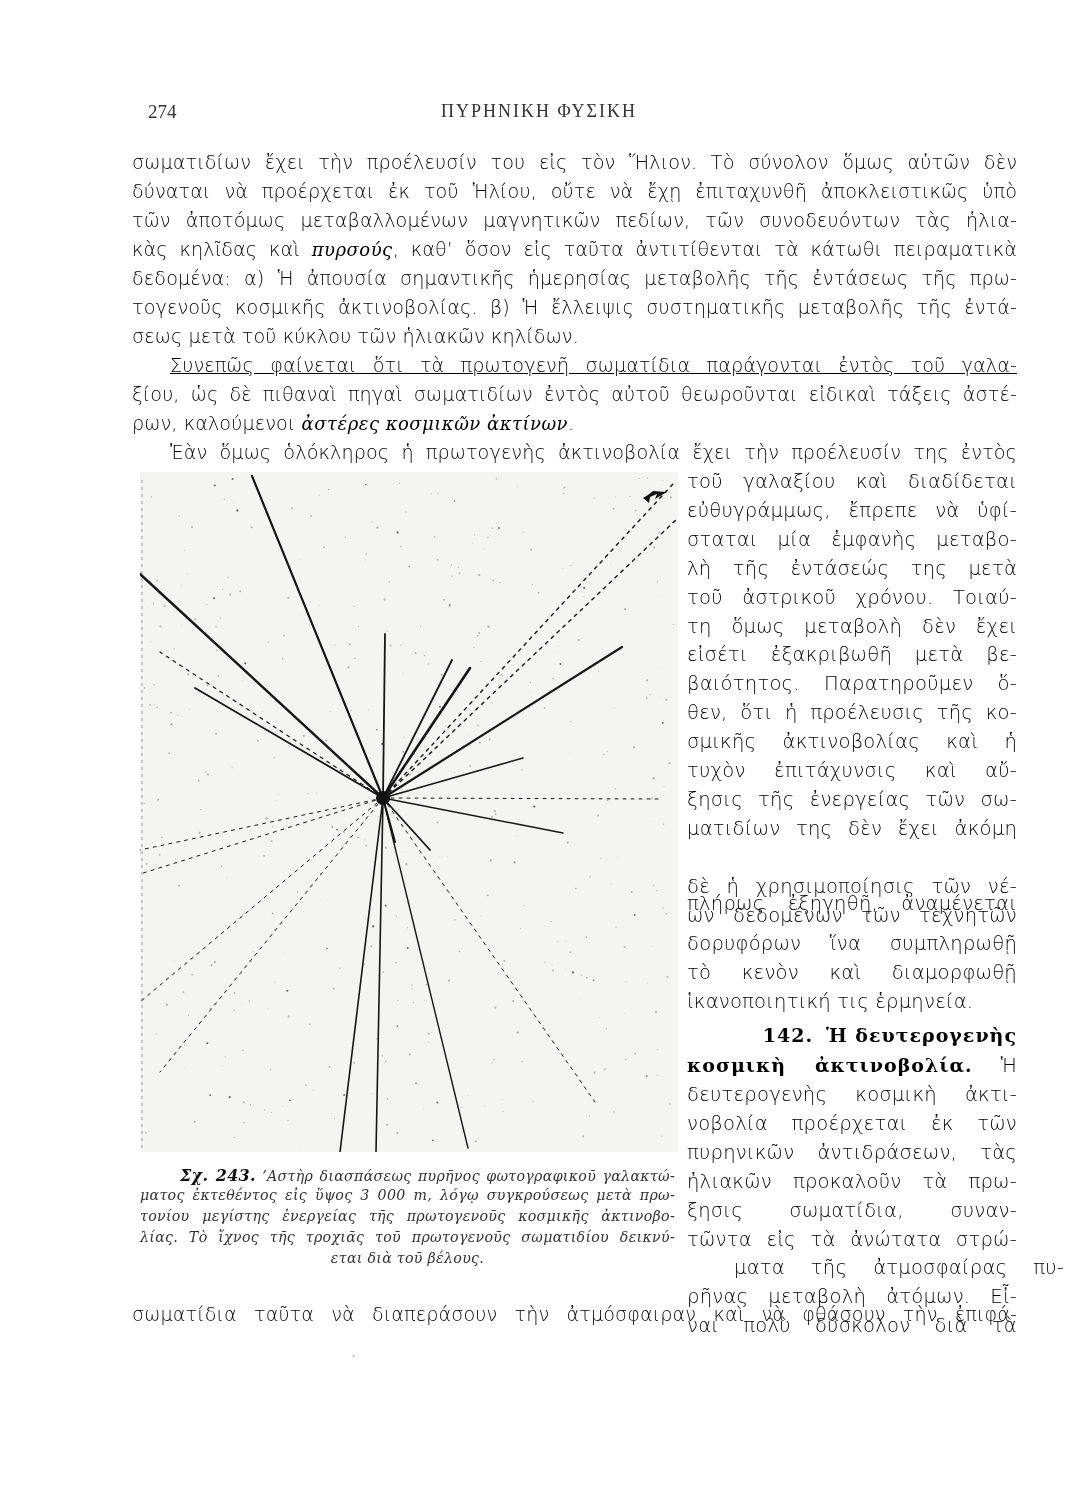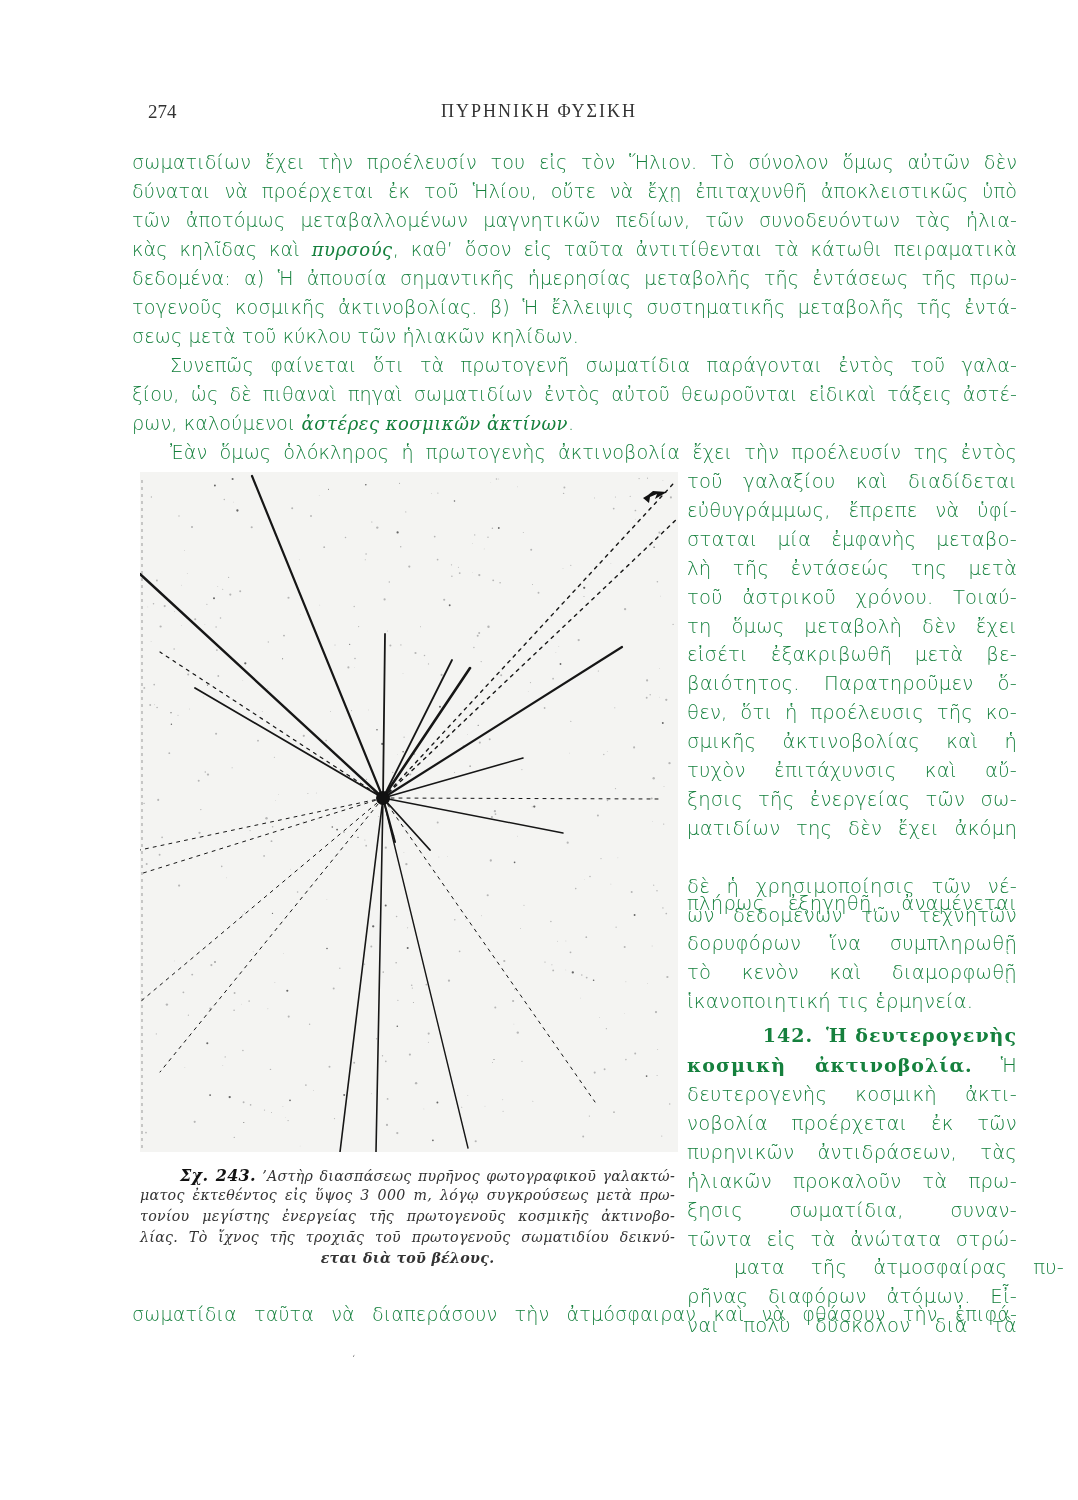--- a/index.html
+++ b/index.html
@@ -1,30 +1,30 @@
 <!DOCTYPE html>
 <html><head>
 <meta charset="utf-8">
 <style>
   html, body { margin: 0; padding: 0; background: #ffffff; }
   body { width: 1078px; height: 1500px; position: relative; overflow: hidden; color: #1a1a1a; }
   #page-number { position: absolute; left: 132px; top: 101px; font-family: "Liberation Serif", serif; font-size: 19px; color: #333; margin-left: 16px; }
   #running-head { position: absolute; left: 0; width: 1078px; top: 101px; text-align: center; font-family: "Liberation Serif", serif; font-size: 18px; letter-spacing: 2px; color: #333; }
-  .line { position: absolute; font-family: "DejaVu Sans", sans-serif; font-size: 19.2px; color: #15803d; white-space: nowrap; font-weight: 300; letter-spacing: 0.1px; }
+  .line { position: absolute; font-family: "DejaVu Sans", sans-serif; font-size: 19.2px; color: #000000; white-space: nowrap; font-weight: 300; letter-spacing: 0.1px; }
   .full { left: 132px; width: 885px; text-align: justify; text-align-last: justify; }
   .full.last { text-align-last: left; }
-  .indent { left: 170px; width: 847px; }
+  .indent { left: 170px; width: 847px; text-decoration: underline; }
   .col { left: 687px; width: 330px; text-align: justify; text-align-last: justify; font-size: 19.6px; letter-spacing: 0.2px; }
   .col.last { text-align-last: left; }
   .it { font-family: "DejaVu Serif", serif; font-style: italic; font-size: 18px; letter-spacing: 0.5px; }
   .heading { font-family: "DejaVu Serif", serif; font-weight: bold; font-size: 19px; letter-spacing: 1px; }
   #figure { position: absolute; left: 140px; top: 472px; width: 538px; height: 680px; }
   #figure svg { width: 100%; height: 100%; display: block; }
   .cap { position: absolute; left: 140px; width: 535px; font-family: "DejaVu Serif", serif; font-style: italic; font-size: 14.2px; color: #333; white-space: nowrap; text-align: justify; text-align-last: justify; letter-spacing: 0.3px; }
-  .cap.center { text-align-last: center; font-weight: bold; }
+  .cap.center { text-align-last: center; }
   .cap b { font-style: italic; font-weight: bold; font-size: 16px; color: #111; margin-left: 40px; }
   #stray-mark { position: absolute; left: 352px; top: 1353px; font-size: 10px; color: #888; font-family: "DejaVu Serif", serif; }
 </style>
 </head>
 <body>
 
 <div id="page-number">274</div>
 <div id="running-head">ΠΥΡΗΝΙΚΗ ΦΥΣΙΚΗ</div>
 
 <div class="line full" style="top:151px">σωματιδίων ἔχει τὴν προέλευσίν του εἰς τὸν Ἥλιον. Τὸ σύνολον ὅμως αὐτῶν δὲν</div>
@@ -75,21 +75,21 @@
 </div>
 
 <div id="col-p4">
     <div class="line col" style="top: 1083px;">δευτερογενὴς κοσμικὴ ἀκτι-</div>
     <div class="line col" style="top: 1111.9px;">νοβολία προέρχεται ἐκ τῶν</div>
     <div class="line col" style="top: 1140.8px;">πυρηνικῶν ἀντιδράσεων, τὰς</div>
     <div class="line col" style="top: 1169.7px;">ἡλιακῶν προκαλοῦν τὰ πρω-</div>
     <div class="line col" style="top: 1198.6px;">ξησις σωματίδια, συναν-</div>
     <div class="line col" style="top: 1227.5px;">τῶντα εἰς τὰ ἀνώτατα στρώ-</div>
     <div class="line col" style="top: 1256.4px; margin-left: 47px;">ματα τῆς ἀτμοσφαίρας πυ-</div>
-    <div class="line col" style="top: 1285.3px;">ρῆνας διαφόρων ἀτόμων. Εἶ-</div>
+    <div class="line col" style="top: 1285.3px;">ρῆνας μεταβολὴ ἀτόμων. Εἶ-</div>
     <div class="line col" style="top: 1314.2px;">ναι πολὺ δύσκολον διὰ τὰ</div>
   </div>
 
 <div class="line full" style="top:1303px">σωματίδια ταῦτα νὰ διαπεράσουν τὴν ἀτμόσφαιραν καὶ νὰ φθάσουν τὴν ἐπιφά-</div>
 
 <div id="figure">
   <svg id="fig-svg" viewBox="0 0 538 680" preserveAspectRatio="none" aria-label="Photographic emulsion star: radiating particle tracks from a nuclear disintegration, arrow marking the primary particle track">
     <rect x="0" y="0" width="538" height="680" fill="#f4f4f2"></rect>
     <line x1="2" y1="8" x2="2" y2="676" stroke="#999" stroke-width="1" stroke-dasharray="3 4"></line>
     <g id="speckles">

